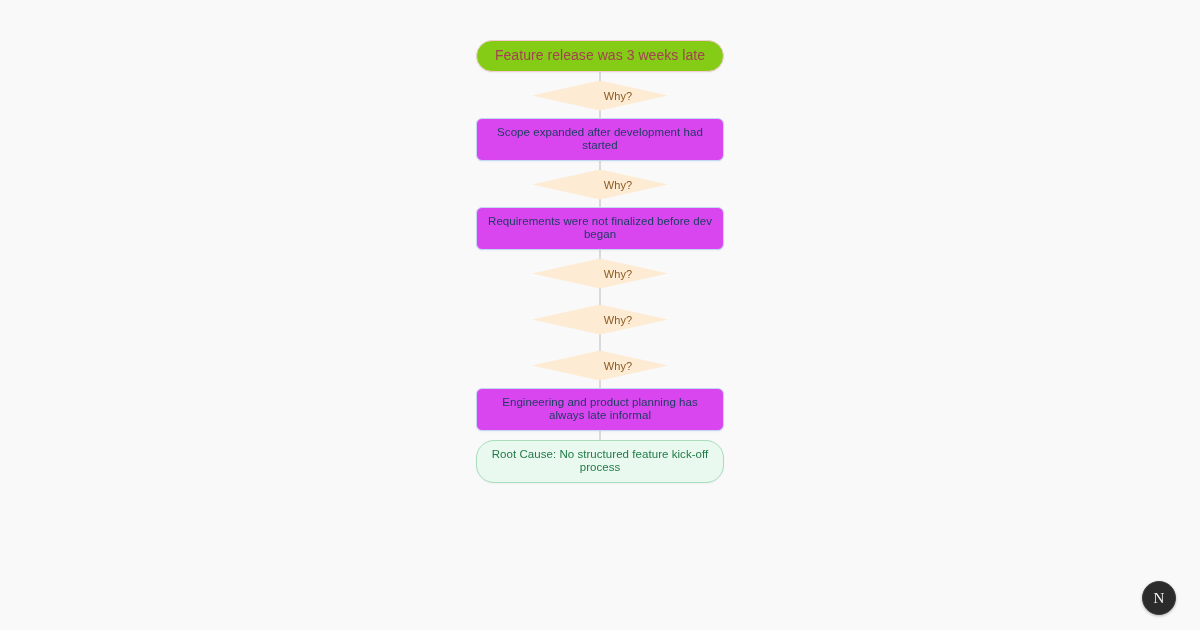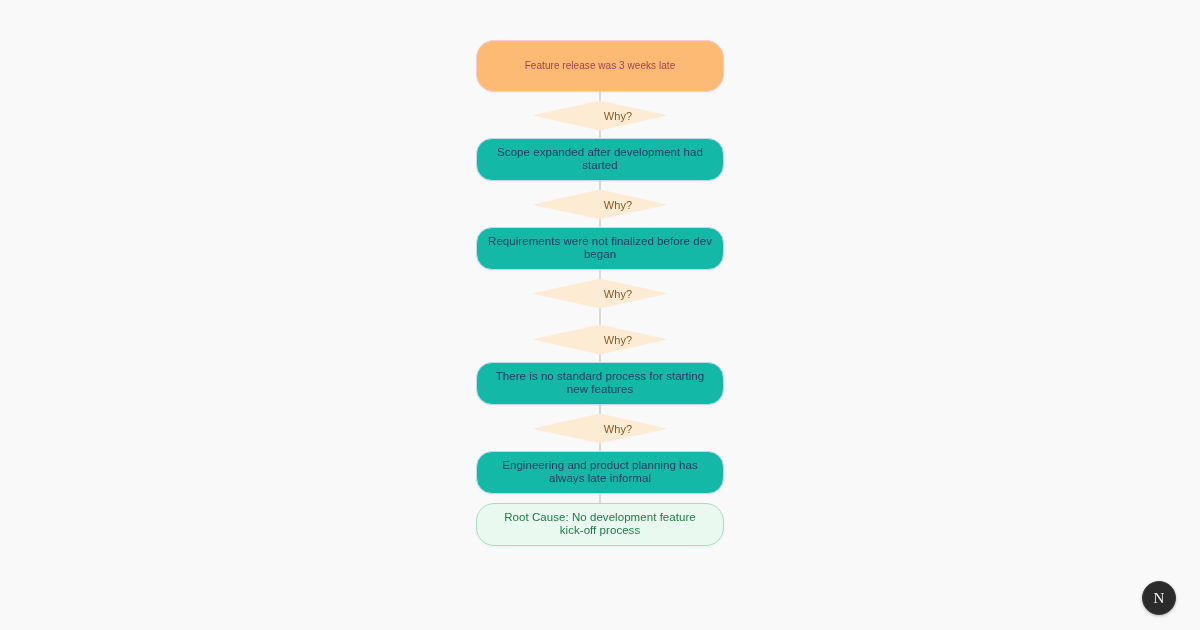--- a/index.html
+++ b/index.html
@@ -55,36 +55,36 @@
     width: 248px;
     min-height: 33px;
     padding: 7px 10px;
     display: flex;
     align-items: center;
     justify-content: center;
     text-align: center;
     font-size: 11.5px;
     line-height: 13.5px;
     letter-spacing: 0.05px;
-    border-radius: 16px;
+    border-radius: 6px;
     border: 1px solid #c3d9f2;
-    background: #14b8a6;
+    background: #d946ef;
     color: #1f3c63;
     box-shadow: 0 1px 1.5px rgba(30,60,100,.05);
   }
 
   
   .node.problem {
     border-radius: 18px;
     border: 1px solid #f4ccd2;
-    background: #fdba74;
+    background: #84cc16;
     color: #a34250;
     min-height: 28px;
-    padding: 18px 14px;
-    font-size: 10px;
+    padding: 8px 14px;
+    font-size: 14px;
   }
 
   
   .node.root {
     border-radius: 18px;
     border: 1px solid #a8ddbd;
     background: #e9f9ef;
     color: #1f7a47;
     min-height: 33px;
     padding: 7px 14px;
@@ -198,41 +198,38 @@
 
     <div class="gap-sm"></div>
 
     <div class="why-wrap">
       <div class="why-shape"></div>
       <span class="why-label">Why?</span>
     </div>
 
     <div class="gap-xs"></div>
 
-    <div class="row">
-      <div class="node">There is no standard process for starting new features</div>
-    </div>
 
     <div class="gap-sm"></div>
 
     <div class="why-wrap">
       <div class="why-shape"></div>
       <span class="why-label">Why?</span>
     </div>
 
     <div class="gap-xs"></div>
 
     <div class="row">
       <div class="node">Engineering and product planning has always late informal</div>
     </div>
 
     <div class="gap-sm"></div>
 
     <div class="row">
-      <div class="node root">Root Cause: No development feature kick-off process</div>
+      <div class="node root">Root Cause: No structured feature kick-off process</div>
     </div>
 
   </div>
 </div>
 
 <div class="dev-badge">
   <span class="dev-badge-letter">N</span>
 </div>
 
 </body></html>

